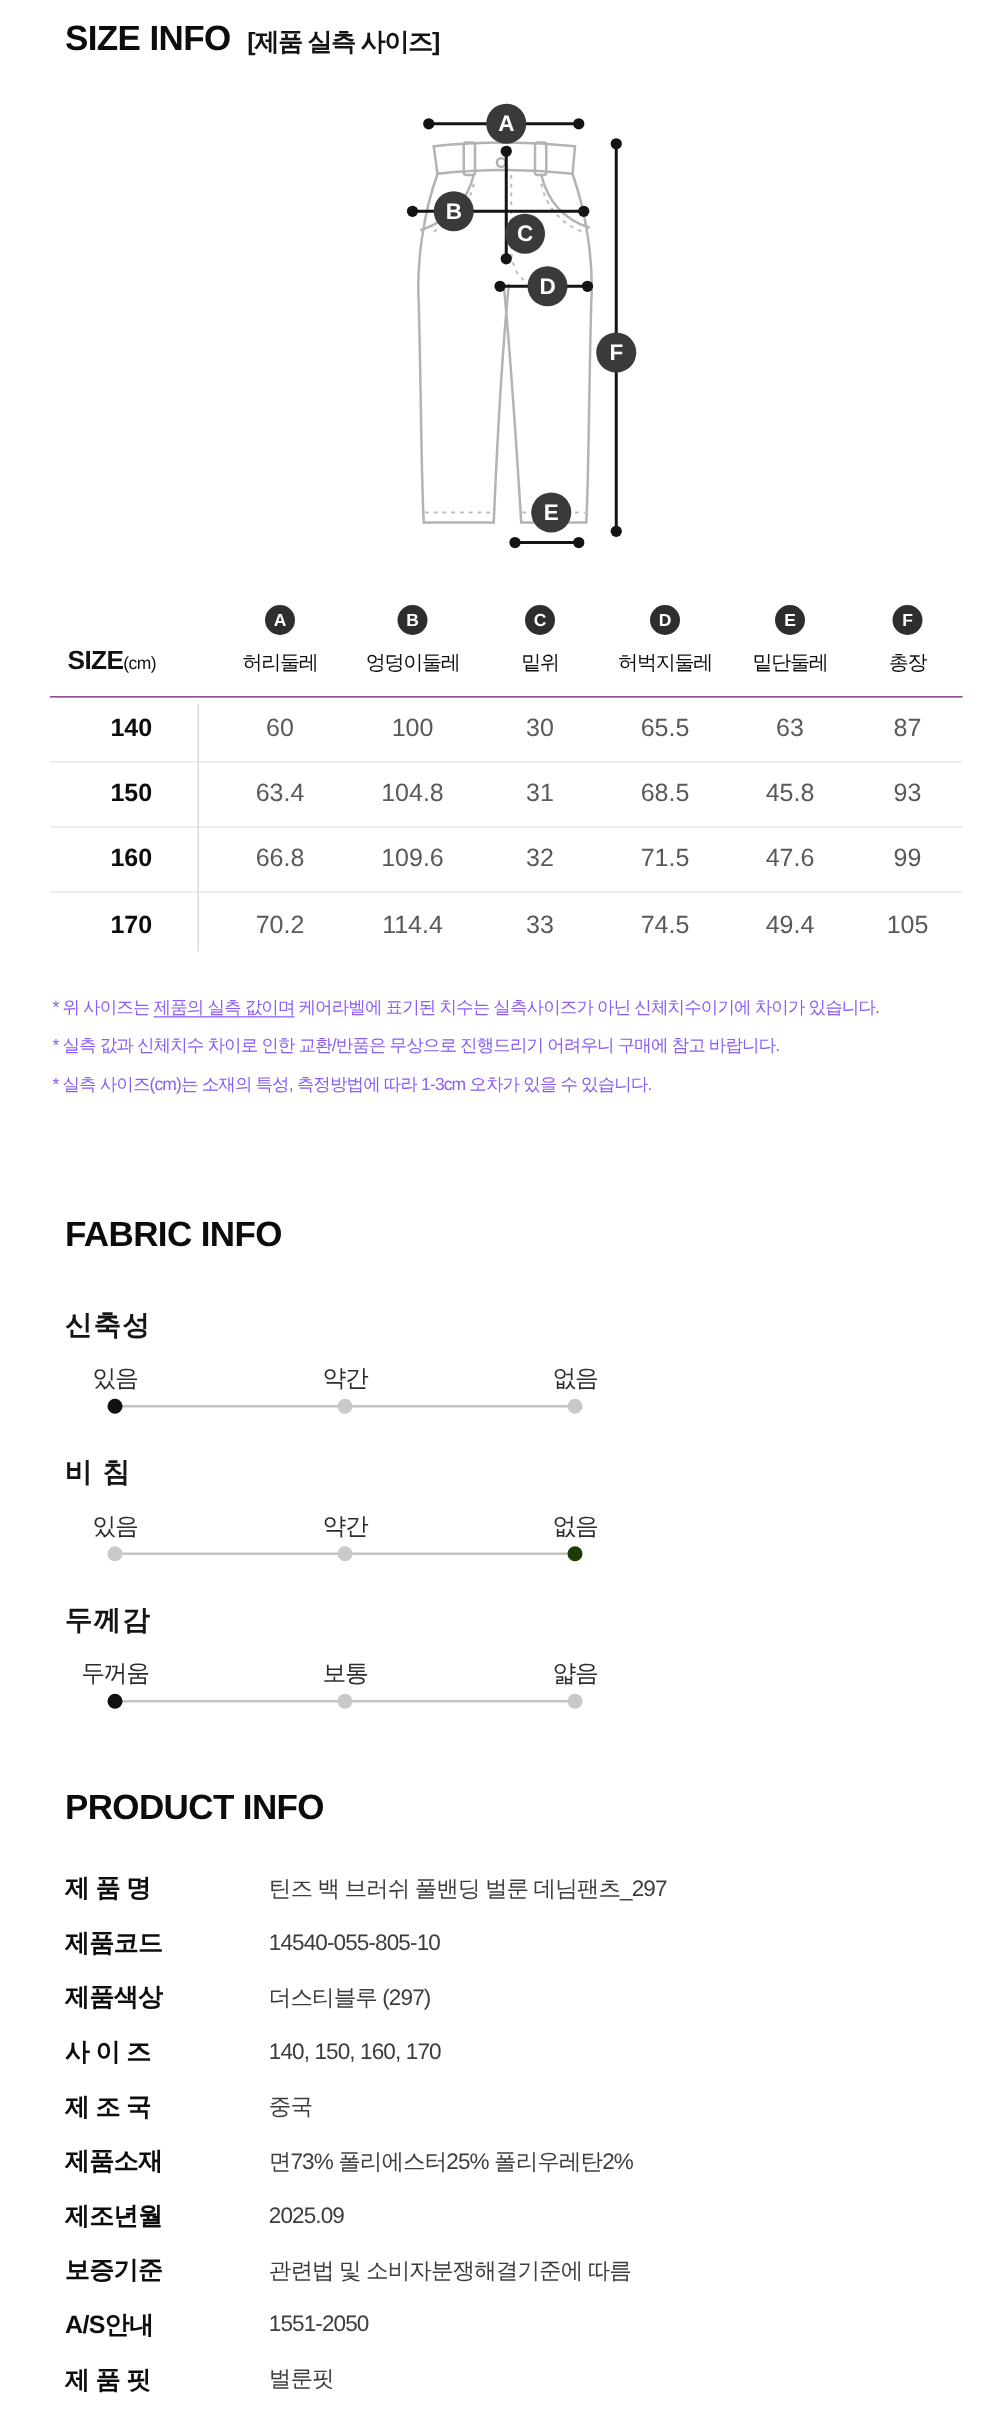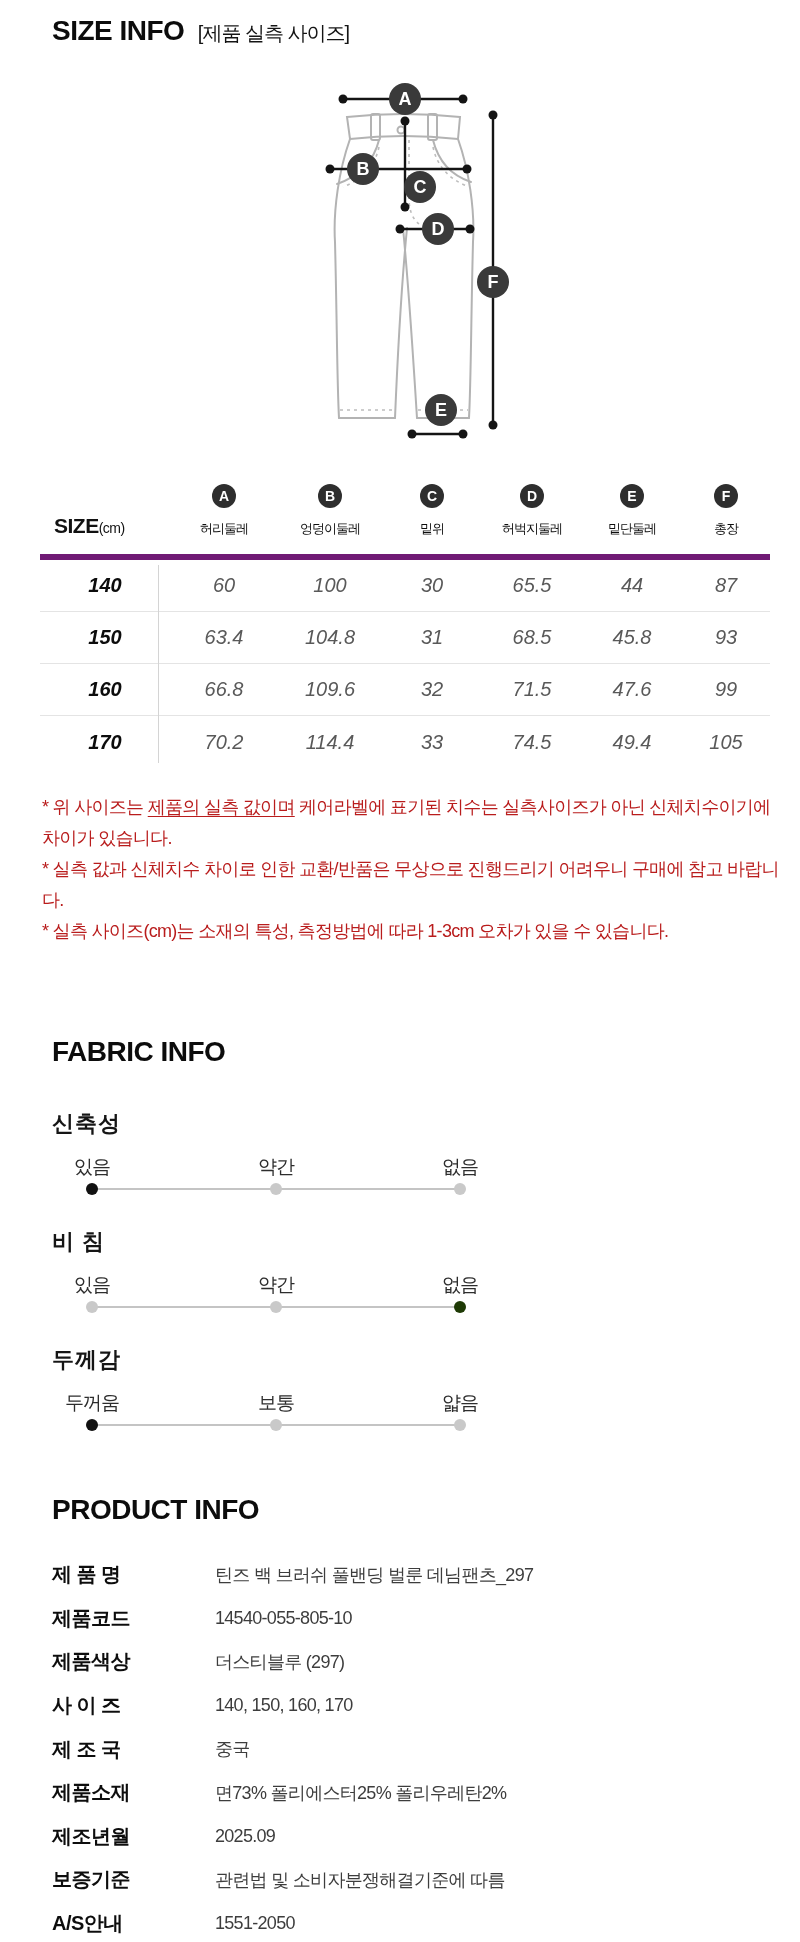--- a/index.html
+++ b/index.html
@@ -5,50 +5,50 @@
   * { box-sizing: border-box; }
   html,body { margin:0; padding:0; }
   body {
     width:800px; height:1942px; overflow:hidden;
     background:#ffffff; color:#111;
     font-family:"Liberation Sans", sans-serif;
   }
   
   .h-wrap { padding:14px 0 0 52px; }
   .h-title { display:inline-block; font-size:28px; font-weight:800; letter-spacing:-0.5px; color:#0c0c0c; line-height:34px; }
-  .h-sub { display:inline-block; font-size:20px; font-weight:400; letter-spacing:-1px; color:#141414; margin-left:9px; }
+  .h-sub { display:inline-block; font-size:20px; font-weight:700; letter-spacing:-1px; color:#141414; margin-left:9px; }
 
   
   .diagram { width:230px; height:378px; margin:22px 0 0 295px; }
   .diagram svg { display:block; }
   .ol { stroke:#b3b3b3; stroke-width:2; fill:none; stroke-linecap:round; }
   .ol-dash { stroke:#bdbdbd; stroke-width:1.6; fill:none; stroke-dasharray:3 4; }
   .ml { stroke:#141414; stroke-width:2.4; }
   .mdot { fill:#141414; }
   .bdg { fill:#3a3a3a; }
   .bdg-t { fill:#ffffff; font-size:18px; font-weight:700; text-anchor:middle; font-family:"Liberation Sans",sans-serif; }
 
   
   .size-table { width:730px; margin:36px 0 0 40px; }
   .thead { display:grid; grid-template-columns:130px 108px 104px 100px 100px 100px 88px; align-items:end; padding-bottom:16px; }
   .size-head { font-size:21px; font-weight:700; padding-left:14px; letter-spacing:-0.5px; }
   .size-head .unit { font-size:14px; font-weight:400; letter-spacing:-0.5px; }
   .col-head { text-align:center; }
   .col-badge { width:24px; height:24px; border-radius:50%; background:#2e2e2e; color:#fff;
                font-size:14px; font-weight:700; line-height:24px; text-align:center; margin:0 auto 12px auto; }
-  .col-label { font-size:13px; letter-spacing:-1px; color:#0e0e0e; }
-  .tbody { position:relative; border-top:6px solid #701a75;font-style:italic; }
+  .col-label { font-size:16px; letter-spacing:-1px; color:#0e0e0e; }
+  .tbody { position:relative; border-top:1px solid #701a75; }
   .vline { position:absolute; left:118px; top:5px; bottom:5px; width:1px; background:#d4d4d4; }
   .trow { display:grid; grid-template-columns:130px 108px 104px 100px 100px 100px 88px; height:52px; align-items:center; border-bottom:1px solid #e4e4e4; }
   .trow:last-child { border-bottom:none; }
   .cell-size { font-size:20px; font-weight:700; text-align:center; color:#0c0c0c; }
   .cell-val { font-size:20px; color:#595959; text-align:center; }
 
   
-  .notes { width:745px; margin:24px 0 0 42px; font-size:18px; color:#b91c1c; line-height:31px; letter-spacing:-0.7px; }
+  .notes { width:745px; margin:24px 0 0 42px; font-size:14px; color:#8b5cf6; line-height:31px; letter-spacing:-0.7px; }
   .notes .u { text-decoration:underline; text-underline-offset:3px; }
 
   
   .fabric { margin-top:88px; }
   .fab-rows { padding-left:52px; }
   .fab-row { display:flex; margin-top:40px; height:78px;flex-direction:column; }
   .fab-label { width:118px; font-size:22px; font-weight:700; letter-spacing:1px; color:#151515; }
   .fab-scale { position:relative; width:368px; margin-left:40px; }
   .fab-opt { position:absolute; top:0; transform:translateX(-50%); font-size:19px; color:#2d2d2d; letter-spacing:-1px; white-space:nowrap;margin-top:15px; }
   .fab-opt.p0 { left:0; } .fab-opt.p1 { left:50%;text-align:right; } .fab-opt.p2 { left:100%; }
@@ -163,21 +163,21 @@
       </div>
     </div>
     <div class="tbody">
       <div class="vline"></div>
       <div class="trow">
         <div class="cell-size">140</div>
         <div class="cell-val">60</div>
         <div class="cell-val">100</div>
         <div class="cell-val">30</div>
         <div class="cell-val">65.5</div>
-        <div class="cell-val">44</div>
+        <div class="cell-val">63</div>
         <div class="cell-val">87</div>
       </div>
       <div class="trow">
         <div class="cell-size">150</div>
         <div class="cell-val">63.4</div>
         <div class="cell-val">104.8</div>
         <div class="cell-val">31</div>
         <div class="cell-val">68.5</div>
         <div class="cell-val">45.8</div>
         <div class="cell-val">93</div>

